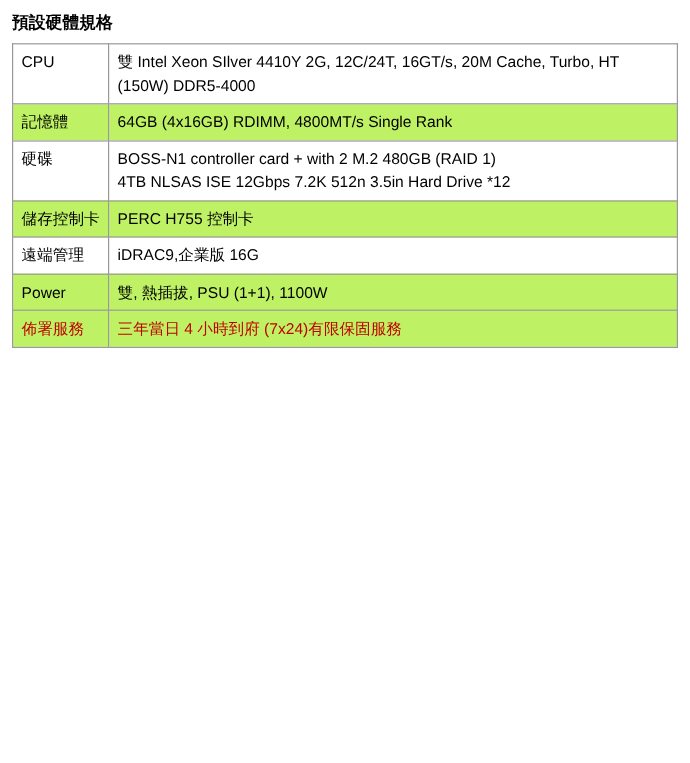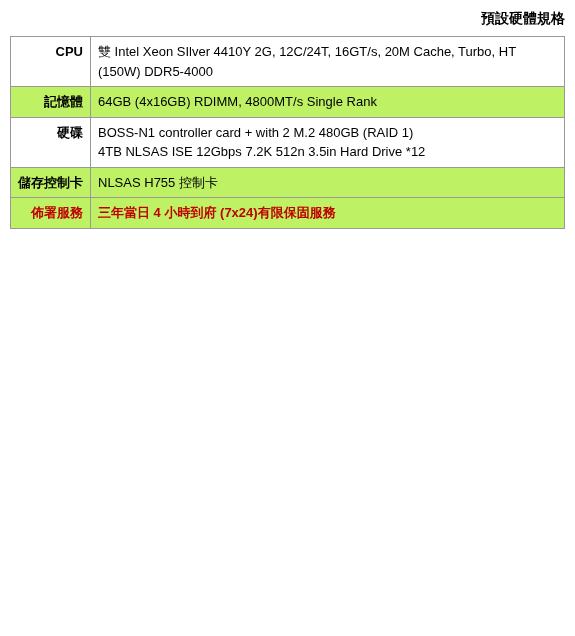--- a/index.html
+++ b/index.html
@@ -15,54 +15,52 @@
       color: #000;
       padding: 10px;
       width: 575px;
     }
 
     .page-title {
       font-size: 14px;
       font-weight: bold;
       margin-bottom: 8px;
       color: #000;
-      text-align: right;
     }
 
     .spec-table {
       width: 100%;
       border-collapse: collapse;
       border: 1px solid #999;
     }
 
     .spec-table tr td {
       border: 1px solid #999;
       padding: 5px 7px;
       vertical-align: top;
       line-height: 1.5;
     }
 
     .spec-table tr td:first-child {
       width: 80px;
-      font-weight: bold;
+      font-weight: normal;
       white-space: nowrap;
-      text-align: right;
     }
 
     
     .row-white td {
       background-color: #ffffff;
     }
 
     .row-blue td {
       background-color: #bef264;
     }
 
     .bold-red {
-      font-weight: bold;
+      font-weight: normal;
       color: #c00000;
     }
   </style>
 </head>
 <body>
 
 <div class="page-title">預設硬體規格</div>
 
 <table class="spec-table">
   <tbody id="table-body">
@@ -73,20 +71,28 @@
       <tr class="row-blue">
         <td>記憶體</td>
         <td>64GB (4x16GB) RDIMM, 4800MT/s  Single Rank</td>
       </tr>
       <tr class="row-white">
         <td>硬碟</td>
         <td>BOSS-N1 controller card + with 2 M.2 480GB (RAID 1)<br>4TB NLSAS ISE 12Gbps 7.2K 512n 3.5in Hard Drive *12</td>
       </tr>
       <tr class="row-blue">
         <td>儲存控制卡</td>
-        <td>NLSAS H755 控制卡</td>
+        <td>PERC H755 控制卡</td>
+      </tr>
+      <tr class="row-white">
+        <td>遠端管理</td>
+        <td>iDRAC9,企業版 16G</td>
+      </tr>
+      <tr class="row-blue">
+        <td>Power</td>
+        <td>雙, 熱插拔, PSU (1+1), 1100W</td>
       </tr>
       <tr class="row-blue">
         <td class="bold-red">佈署服務</td>
         <td class="bold-red">三年當日 4 小時到府 (7x24)有限保固服務</td>
       </tr>
     </tbody>
 </table>
 
 </body></html>

